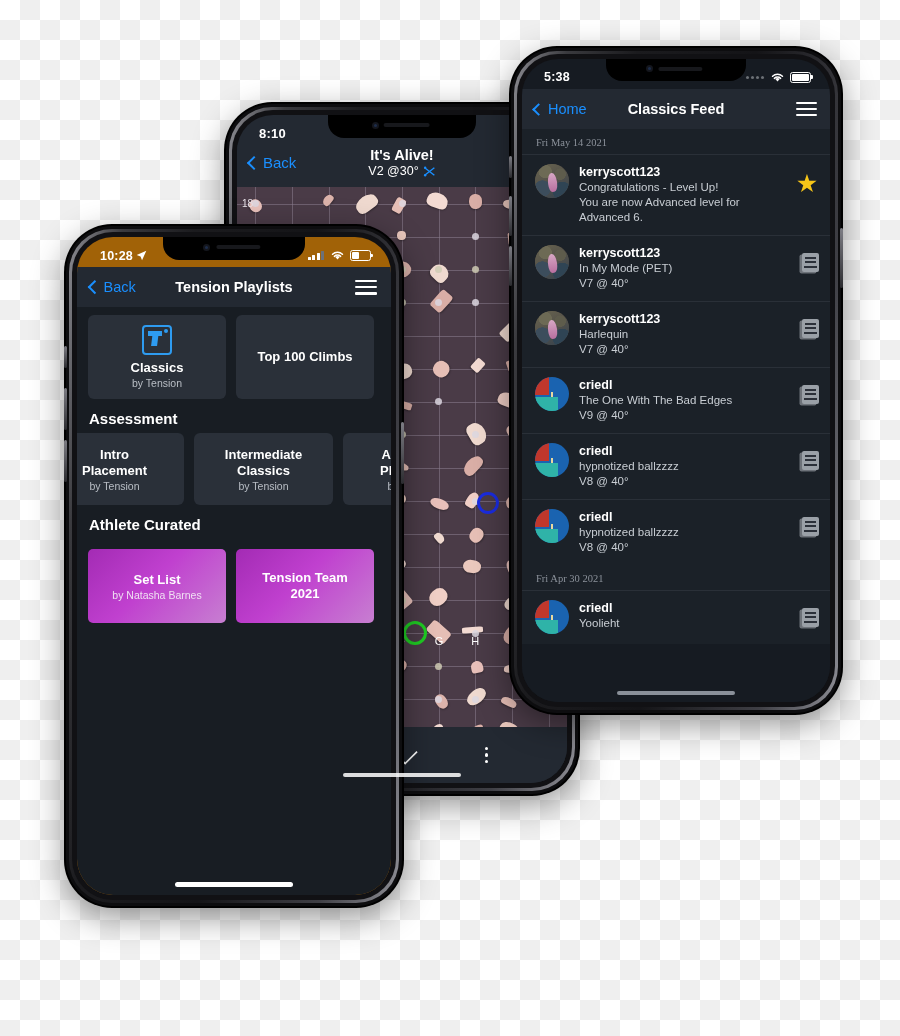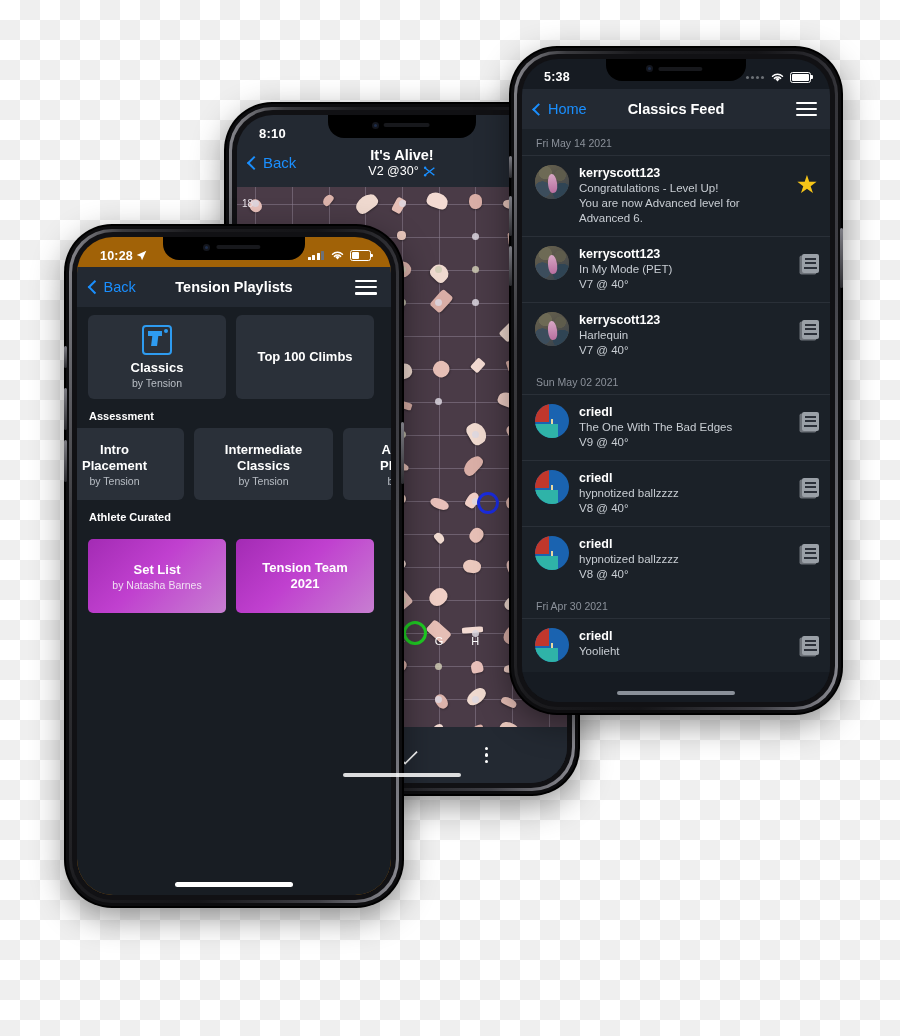--- a/index.html
+++ b/index.html
@@ -57,21 +57,21 @@
 
   
   #p3{left:511px;top:48px;width:330px;height:665px;}
   #p3 .screen{background:#161b22;}
   #p3 .statusbar{height:30px;padding:6px 19px 0 22px;font-size:12.5px;}
   #p3 .navbar{height:40px;margin-top:30px;padding:0 13px 0 12px;background:#232932;font-size:14.5px;}
   #p3 .chev{width:7px;height:7px;margin-right:1px;}
   #p3 .burger{width:21px;height:14px;}
   #p3 .burger i{height:2.4px;}
   .feed{position:absolute;left:0;right:0;top:70px;bottom:0;overflow:hidden;background:#161b22;}
-  .feed-date{padding:8px 14px 6px;color:#8b919a;font-size:10.5px;background:#1b2128;}
+  .feed-date{padding:8px 14px 6px;color:#8b919a;font-size:10.5px;background:#1b2128;font-family:Liberation Serif, serif;}
   .feed-row{display:flex;align-items:flex-start;gap:10px;padding:9px 11px 10px 13px;
     background:#1b2128;border-top:1px solid #2a3038;}
   .avatar{width:34px;height:34px;border-radius:50%;flex:0 0 34px;overflow:hidden;position:relative;}
   .av-photo{background:#4a4338;}
   .av-photo:before{content:"";position:absolute;inset:0;
     background:
       radial-gradient(circle at 30% 22%,#6d6a55 0 18%,transparent 19%),
       radial-gradient(circle at 74% 30%,#5e5c4c 0 16%,transparent 17%),
       radial-gradient(circle at 22% 72%,#3c4d5c 0 22%,transparent 23%),
       radial-gradient(circle at 80% 80%,#2f4454 0 24%,transparent 25%),
@@ -136,21 +136,21 @@
   .card-row{display:flex;gap:10px;padding:8px 11px 0;}
   .card{background:#2a3039;border-radius:6px;display:flex;flex-direction:column;
     align-items:center;justify-content:center;text-align:center;box-sizing:border-box;}
   .card .c-t{color:#fff;font-weight:bold;font-size:13px;line-height:16px;}
   .card .c-s{color:#b9bec5;font-size:10.5px;margin-top:1px;}
   .tlogo{width:26px;height:26px;border:2px solid #2e9bf0;border-radius:4px;position:relative;margin-bottom:5px;}
   .tlogo:before{content:"";position:absolute;left:4px;top:4px;width:14px;height:5px;background:#2e9bf0;}
   .tlogo:after{content:"";position:absolute;left:8px;top:4px;width:5.5px;height:15px;background:#2e9bf0;
     transform:skewX(-7deg);}
   .tlogo em{position:absolute;right:2px;top:2px;width:4px;height:4px;background:#2e9bf0;border-radius:50%;}
-  .sec-h{color:#fff;font-weight:bold;font-size:11px;padding:11px 0 6px 12px;}
+  .sec-h{color:#fff;font-weight:bold;font-size:15px;padding:11px 0 6px 12px;}
   .hscroll{display:flex;gap:10px;padding:0 0 0 0;margin-left:-32px;}
   .hs-card{flex:0 0 auto;width:139px;height:72px;}
   .pcard{border-radius:5px;display:flex;flex-direction:column;align-items:center;
     justify-content:center;text-align:center;box-sizing:border-box;
     background:linear-gradient(135deg,#a32bb4 0%,#c040cf 45%,#c77fd1 100%);}
   .pcard .p-t{color:#fff;font-weight:bold;font-size:13px;line-height:16px;}
   .pcard .p-s{color:#f0dff3;font-size:10.5px;margin-top:1px;}
 </style>
 </head>
 <body>
@@ -479,21 +479,20 @@
               <div class="feed-line">V7 @ 40°</div>
             </div>
             <div class="feed-act">
               <div class="bookicon">
                 <i></i>
                 <i></i>
                 <i></i>
               </div>
             </div>
           </div>
-          <div class="feed-date">Sun May 02 2021</div>
           <div class="feed-row">
             <div class="avatar av-geo">
               <em></em>
             </div>
             <div class="feed-txt">
               <div class="feed-user">criedl</div>
               <div class="feed-line">The One With The Bad Edges</div>
               <div class="feed-line">V9 @ 40°</div>
             </div>
             <div class="feed-act">

